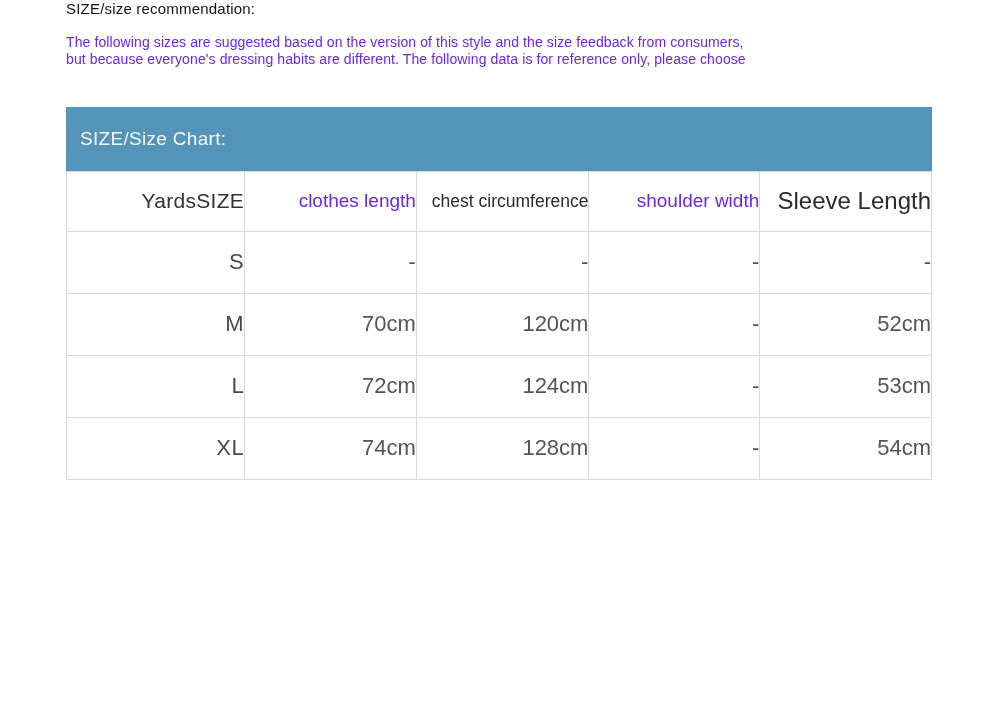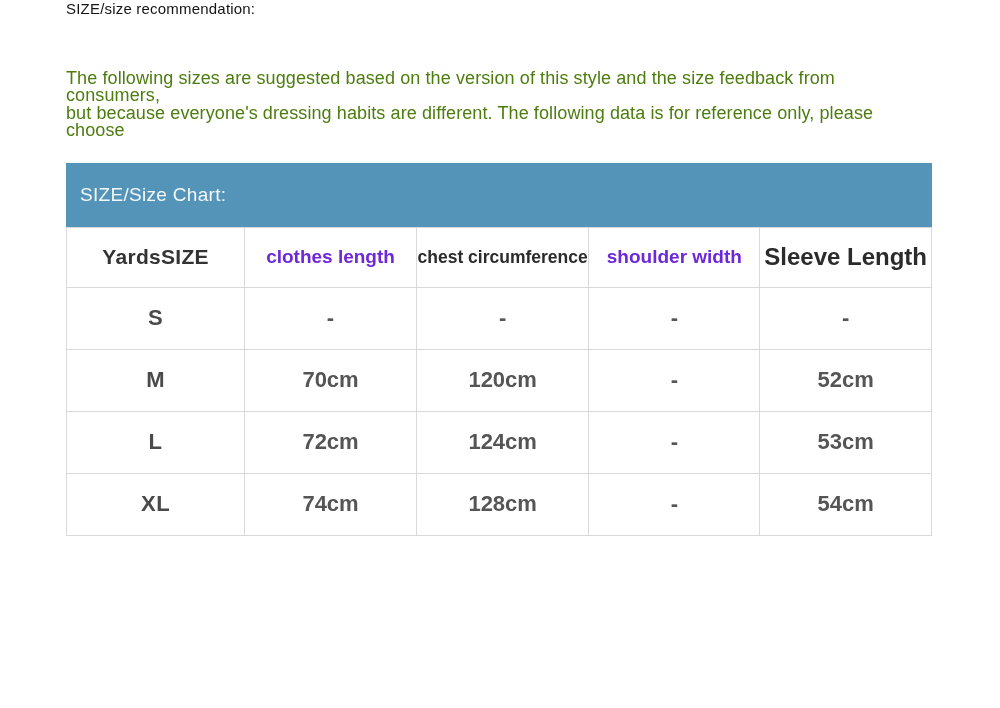--- a/index.html
+++ b/index.html
@@ -17,28 +17,28 @@
     top: 0;
     width: 866px;
   }
   .rec-heading {
     font-size: 15px;
     line-height: 18px;
     color: #141414;
     letter-spacing: 0.2px;
   }
   .rec-paragraph {
-    margin-top: 52px;
-    font-size: 18px;
+    margin-top: 16px;
+    font-size: 14px;
     line-height: 17.4px;
-    color: #4d7c0f;
+    color: #6d28d9;
     letter-spacing: 0.1px;
   }
   .chart-title-bar {
-    margin-top: 23px;
+    margin-top: 38px;
     height: 64px;
     background: #5494b8;
     display: flex;
     align-items: center;
     padding-left: 14px;
     box-sizing: border-box;
   }
   .chart-title-bar .title-text {
     color: #f4f7f9;
     font-size: 19px;
@@ -46,24 +46,24 @@
   }
   table.size-table {
     width: 100%;
     border-collapse: collapse;
     table-layout: fixed;
     background: #ffffff;
   }
   table.size-table th,
   table.size-table td {
     border: 1px solid #d9d9d9;
-    text-align: center;
+    text-align: right;
     vertical-align: middle;
     padding: 0;
-    font-weight: bold;
+    font-weight: normal;
     background: #ffffff;
   }
   tr.header-row { height: 60px; }
   tr.data-row   { height: 62px; }
   .col-size     { width: 20.6%; }
   .col-clothes  { width: 19.85%; }
   .col-chest    { width: 19.95%; }
   .col-shoulder { width: 19.75%; }
   .col-sleeve   { width: 19.85%; }
   th.h-yards {

